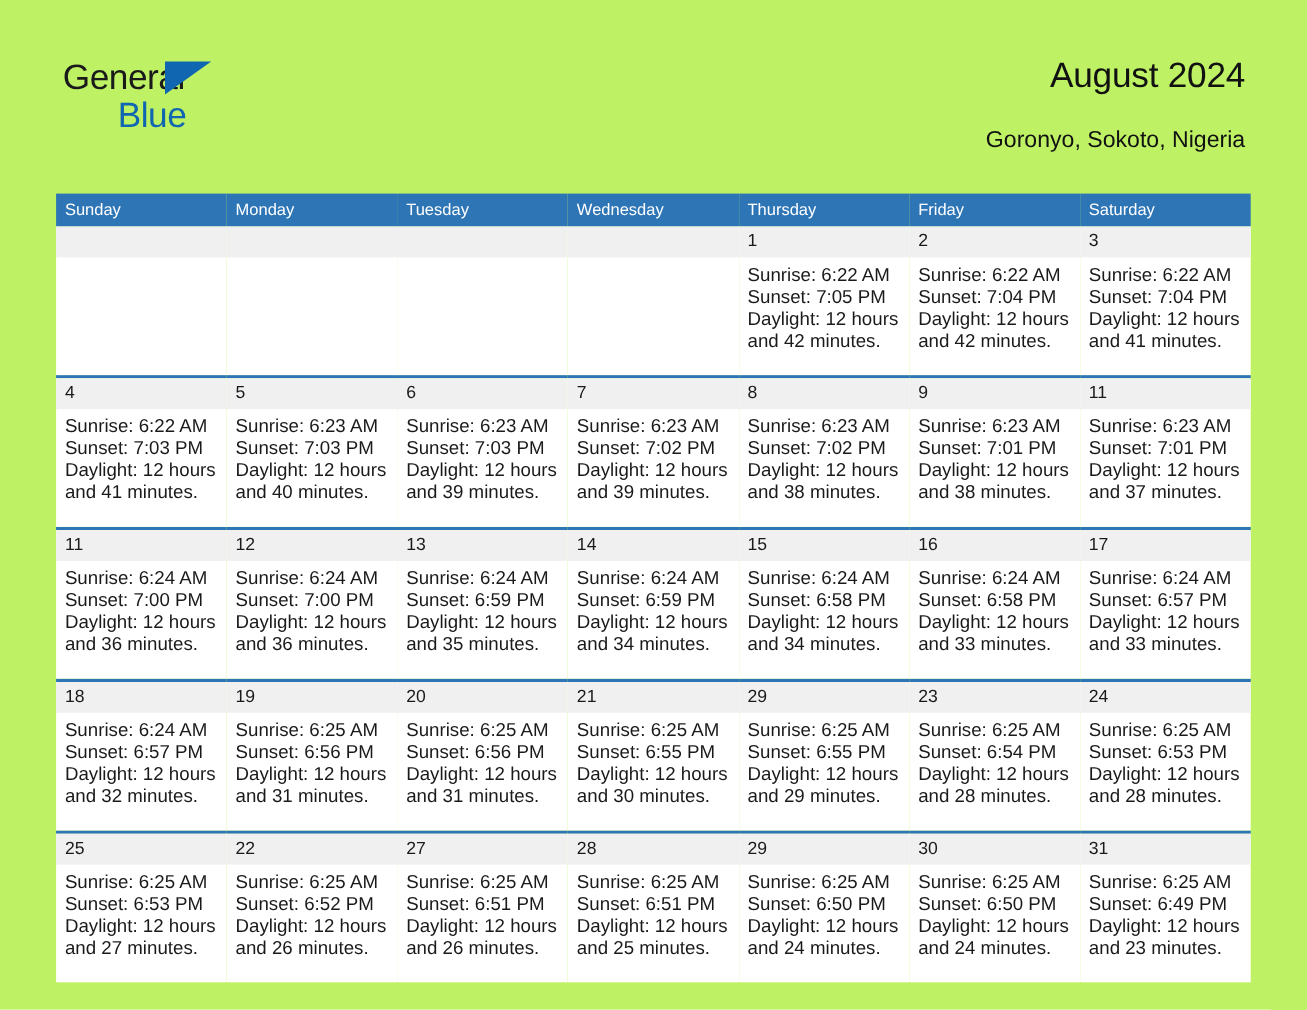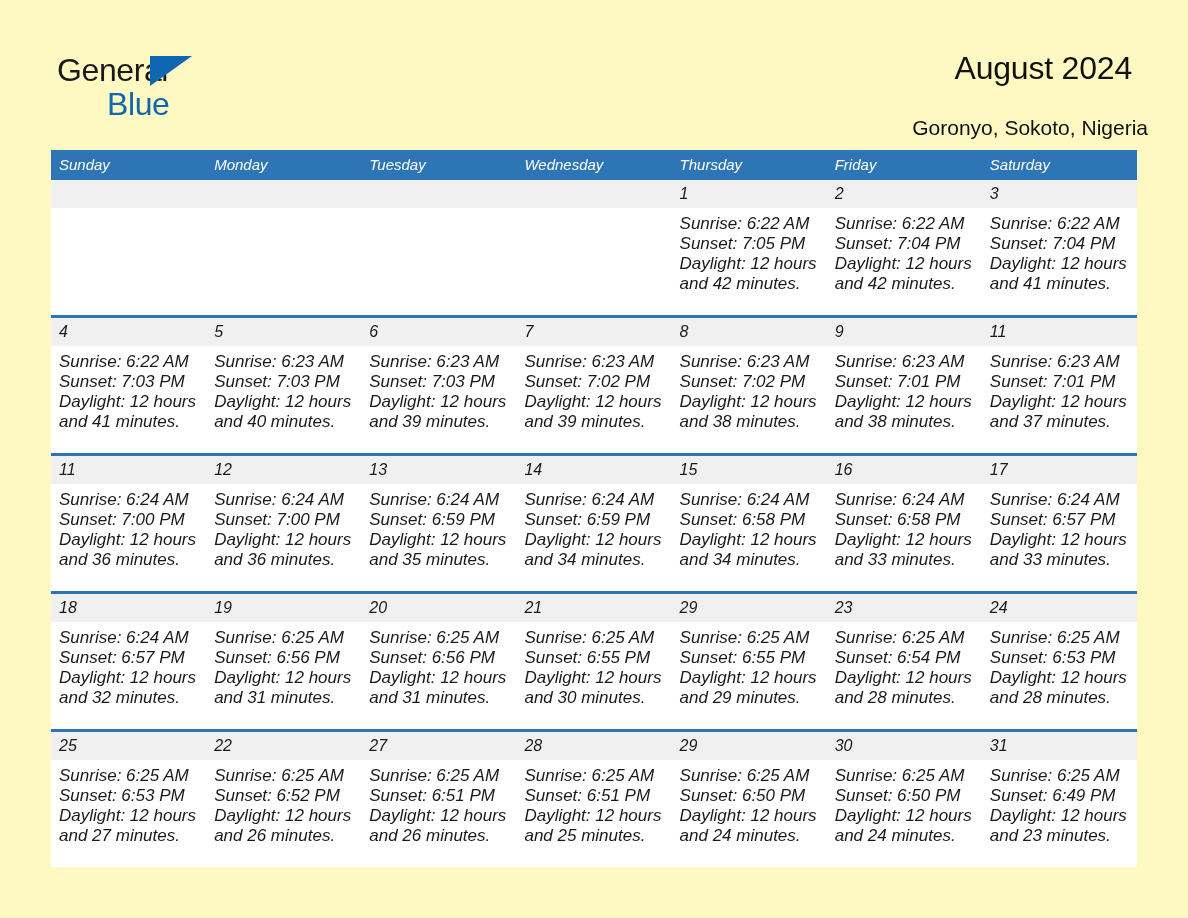--- a/index.html
+++ b/index.html
@@ -7,21 +7,21 @@
     width: 1188px;
     height: 918px;
     background: #ffffff;
     font-family: "Liberation Sans", sans-serif;
     -webkit-font-smoothing: antialiased;
   }
   .page {
     position: relative;
     width: 1188px;
     height: 918px;
-    background: #fef9c3;
+    background: #bef264;
   }
 
   
   .header {
     position: absolute;
     left: 0; top: 0;
     width: 1188px;
     height: 158px;
   }
   .brand {
@@ -67,36 +67,35 @@
     top: 50px;
     font-size: 32px;
     font-weight: normal;
     color: #111111;
     letter-spacing: -0.2px;
     white-space: nowrap;
     text-align: right;
   }
   .subtitle {
     position: absolute;
-    right: 40px;
+    right: 56px;
     top: 116px;
     font-size: 21px;
     font-weight: normal;
     color: #111111;
     white-space: nowrap;
     text-align: left;
   }
 
   
   .calendar {
     position: absolute;
     left: 51px;
-    top: 150px;
+    top: 176px;
     width: 1086px;
-    font-style: italic;
   }
   .cal-table {
     width: 1086px;
     border-collapse: collapse;
     table-layout: fixed;
   }
   .cal-table th {
     background: #2e75b6;
     color: #ffffff;
     font-size: 15px;

